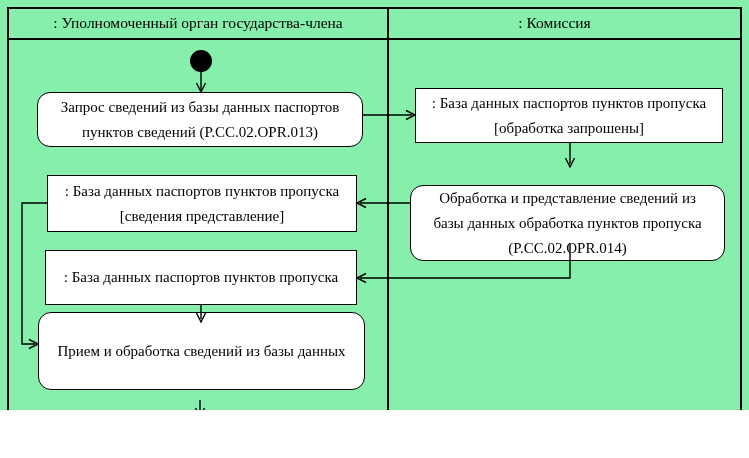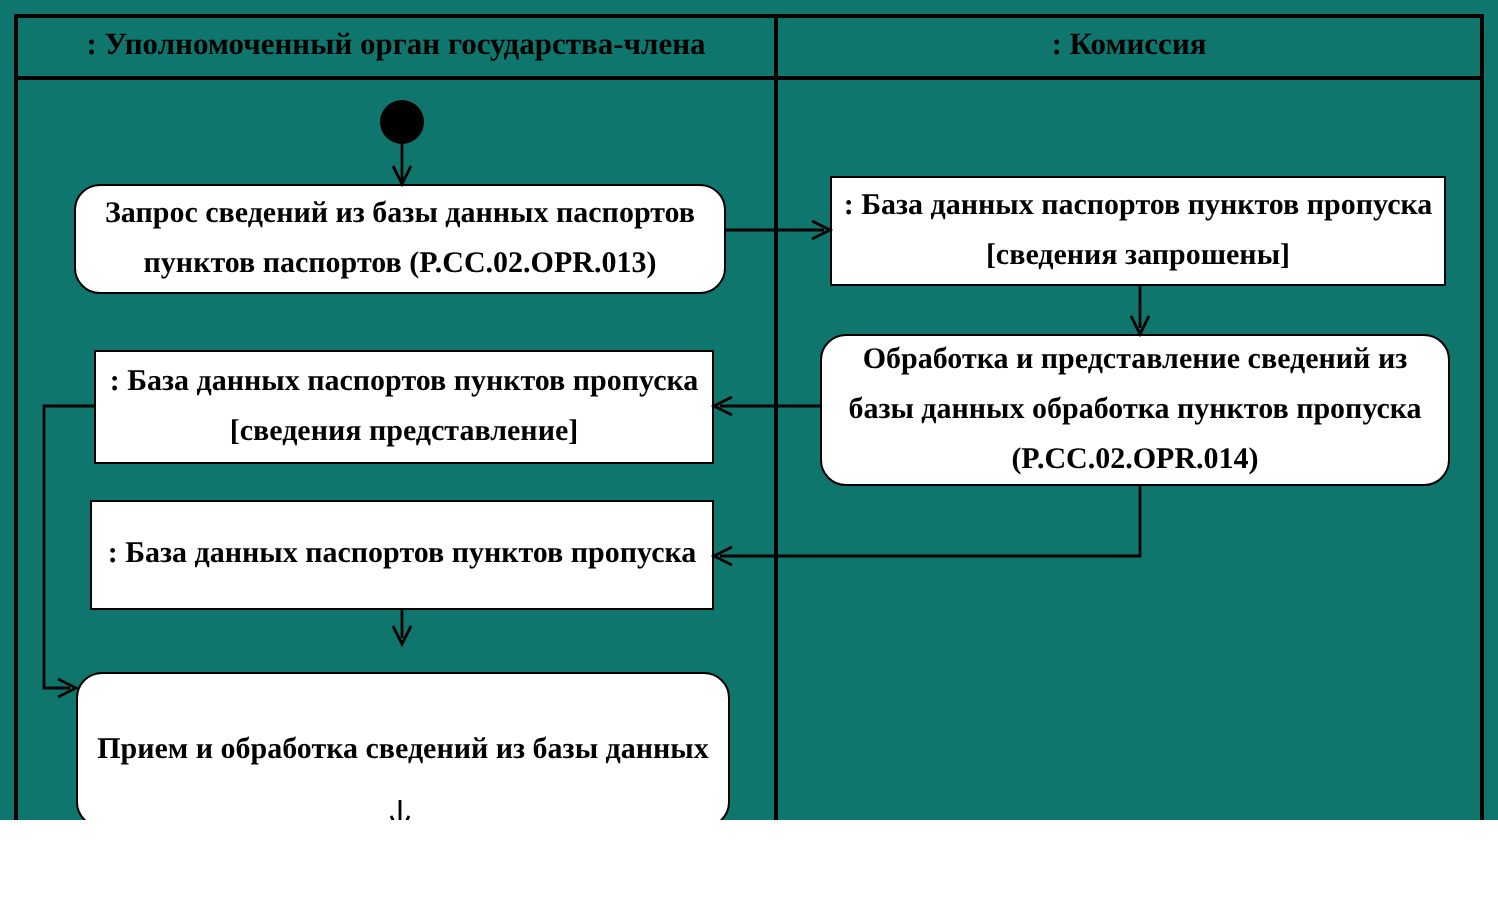--- a/index.html
+++ b/index.html
@@ -4,25 +4,24 @@
 <style>
   html, body {
     margin: 0;
     padding: 0;
     background: #ffffff;
   }
   .diagram {
     position: relative;
     width: 749px;
     height: 410px;
-    background: #0f766e;
+    background: #86efac;
     font-family: "Liberation Serif", "DejaVu Serif", serif;
     color: #000000;
     overflow: hidden;
-    font-weight: bold;
   }
   
   .frame {
     position: absolute;
     left: 7px; top: 7px;
     width: 735px; height: 445px;
     border: 2px solid #000;
     box-sizing: border-box;
     z-index: 1;
   }
@@ -44,21 +43,21 @@
     position: absolute;
     top: 7px; height: 31px;
     display: flex;
     align-items: center;
     justify-content: center;
     font-size: 15.5px;
     z-index: 2;
     white-space: nowrap;
   }
   .lane-title.left  { left: 9px;   width: 378px; }
-  .lane-title.right { left: 389px; width: 351px; }
+  .lane-title.right { left: 379px; width: 351px; }
 
   
   .node {
     position: absolute;
     box-sizing: border-box;
     background: #ffffff;
     border: 1.4px solid #000;
     display: flex;
     flex-direction: column;
     align-items: center;
@@ -67,24 +66,24 @@
     font-size: 15px;
     line-height: 25px;
     z-index: 3;
   }
   .node span { display: block; white-space: nowrap; }
   .activity { border-radius: 13px; }
   .object   { border-radius: 0; }
 
   .n-request { left: 37px;  top: 92px;  width: 326px; height: 55px; }
   .n-db-req  { left: 415px; top: 88px;  width: 308px; height: 55px; }
-  .n-process { left: 410px; top: 167px; width: 315px; height: 76px; justify-content: space-between; }
+  .n-process { left: 410px; top: 185px; width: 315px; height: 76px; justify-content: space-between; }
   .n-db-prov { left: 47px;  top: 175px; width: 310px; height: 57px; }
   .n-db-abs  { left: 45px;  top: 250px; width: 312px; height: 55px; }
-  .n-receive { left: 38px;  top: 336px; width: 327px; height: 78px; justify-content: center; }
+  .n-receive { left: 38px;  top: 312px; width: 327px; height: 78px; justify-content: center; }
 
   
   .wires {
     position: absolute;
     left: 0; top: 0;
     width: 749px; height: 458px;
     z-index: 5;
     pointer-events: none;
   }
 </style>
@@ -95,26 +94,26 @@
 
   <div class="frame"></div>
   <div class="header-sep"></div>
   <div class="lane-divider"></div>
 
   <div class="lane-title left">: Уполномоченный орган государства-члена</div>
   <div class="lane-title right">: Комиссия</div>
 
   <div class="node activity n-request">
     <span>Запрос сведений из базы данных паспортов</span>
-    <span>пунктов паспортов (P.CC.02.OPR.013)</span>
+    <span>пунктов сведений (P.CC.02.OPR.013)</span>
   </div>
 
   <div class="node object n-db-req">
     <span>: База данных паспортов пунктов пропуска</span>
-    <span>[сведения запрошены]</span>
+    <span>[обработка запрошены]</span>
   </div>
 
   <div class="node activity n-process">
     <span>Обработка и представление сведений из</span>
     <span>базы данных обработка пунктов пропуска</span>
     <span>(P.CC.02.OPR.014)</span>
   </div>
 
   <div class="node object n-db-prov">
     <span>: База данных паспортов пунктов пропуска</span>

